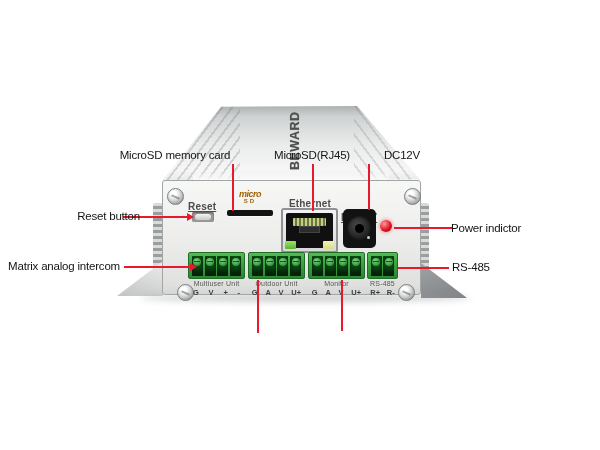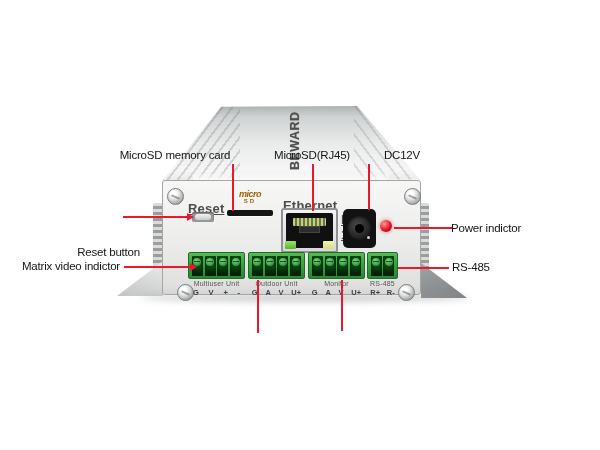--- a/index.html
+++ b/index.html
@@ -34,21 +34,21 @@
        background:linear-gradient(180deg,#f7f7f5,#ecedeb 55%,#e0e1df 92%,#d6d7d5);}
   .shadow{left:140px;top:294px;width:330px;height:8px;background:rgba(150,152,152,.45);
        filter:blur(3px);border-radius:50%;}
 
   .screw{width:17px;height:17px;border-radius:50%;border:1px solid #7c7f7f;
        background:radial-gradient(circle at 38% 32%,#ffffff 0 18%,#d9dbdb 45%,#8f9292 85%);}
   .screw::after{content:"";position:absolute;left:3px;top:7px;width:9px;height:2px;background:rgba(90,90,90,.55);
        border-radius:1px;transform:rotate(24deg);}
 
   
-  .panel-text{font-size:13px;color:#4c4c4c;font-weight:bold;letter-spacing:.2px;text-decoration:underline;}
+  .panel-text{font-size:10px;color:#4c4c4c;font-weight:bold;letter-spacing:.2px;text-decoration:underline;}
   .reset-btn{left:192px;top:212px;width:22px;height:10px;background:#989b9b;border-radius:2px;
        box-shadow:inset 0 1px 2px rgba(0,0,0,.4);}
   .reset-btn i{left:3px;top:2px;width:16px;height:6px;background:linear-gradient(180deg,#f4f4f4,#c8c9c9);
        border-radius:3px;display:block;}
 
   .sd-logo{left:233px;top:191px;width:34px;text-align:center;color:#a16207;line-height:7px;position:absolute;}
   .sd-logo .l1{position:static;display:block;font-size:9px;font-weight:800;font-style:italic;letter-spacing:-.5px;}
   .sd-logo .l2{position:static;display:block;font-size:6px;font-weight:800;letter-spacing:2px;}
   .sd-slot{left:227px;top:210px;width:46px;height:6px;background:#141414;border-radius:2px;
        box-shadow:0 1px 0 rgba(255,255,255,.7);}
@@ -238,17 +238,17 @@
   <div class="aline" style="left:124px;top:266px;width:66px;height:2px;"></div>
   <div class="arrow-right" style="left:190px;top:263px;"></div>
   <div class="aline" style="left:394px;top:227px;width:58px;height:2px;"></div>
   <div class="aline" style="left:398px;top:267px;width:51px;height:2px;"></div>
   <div class="aline" style="left:257px;top:280px;width:2px;height:53px;"></div>
   <div class="aline" style="left:341px;top:280px;width:2px;height:51px;"></div>
 
   <div class="ann-label" style="left:95px; top:149px;width:160px;text-align:center;">MicroSD memory card</div>
   <div class="ann-label" style="left:232px;top:149px;width:160px;text-align:center;">MicroSD(RJ45)</div>
   <div class="ann-label" style="left:299px;top:149px;width:160px;text-align:center;padding-left:46px;">DC12V</div>
-  <div class="ann-label" style="left:0;   top:210px;width:140px;text-align:right;margin-top:36px;">Reset button</div>
-  <div class="ann-label" style="left:0;   top:260px;width:120px;text-align:right;">Matrix video indictor</div>
+  <div class="ann-label" style="left:0;   top:210px;width:140px;text-align:right;">Reset button</div>
+  <div class="ann-label" style="left:0;   top:260px;width:120px;text-align:right;">Matrix analog intercom</div>
   <div class="ann-label" style="left:451px;top:222px;">Power indictor</div>
   <div class="ann-label" style="left:452px;top:261px;">RS-485</div>
 </div>
 
 </body></html>

